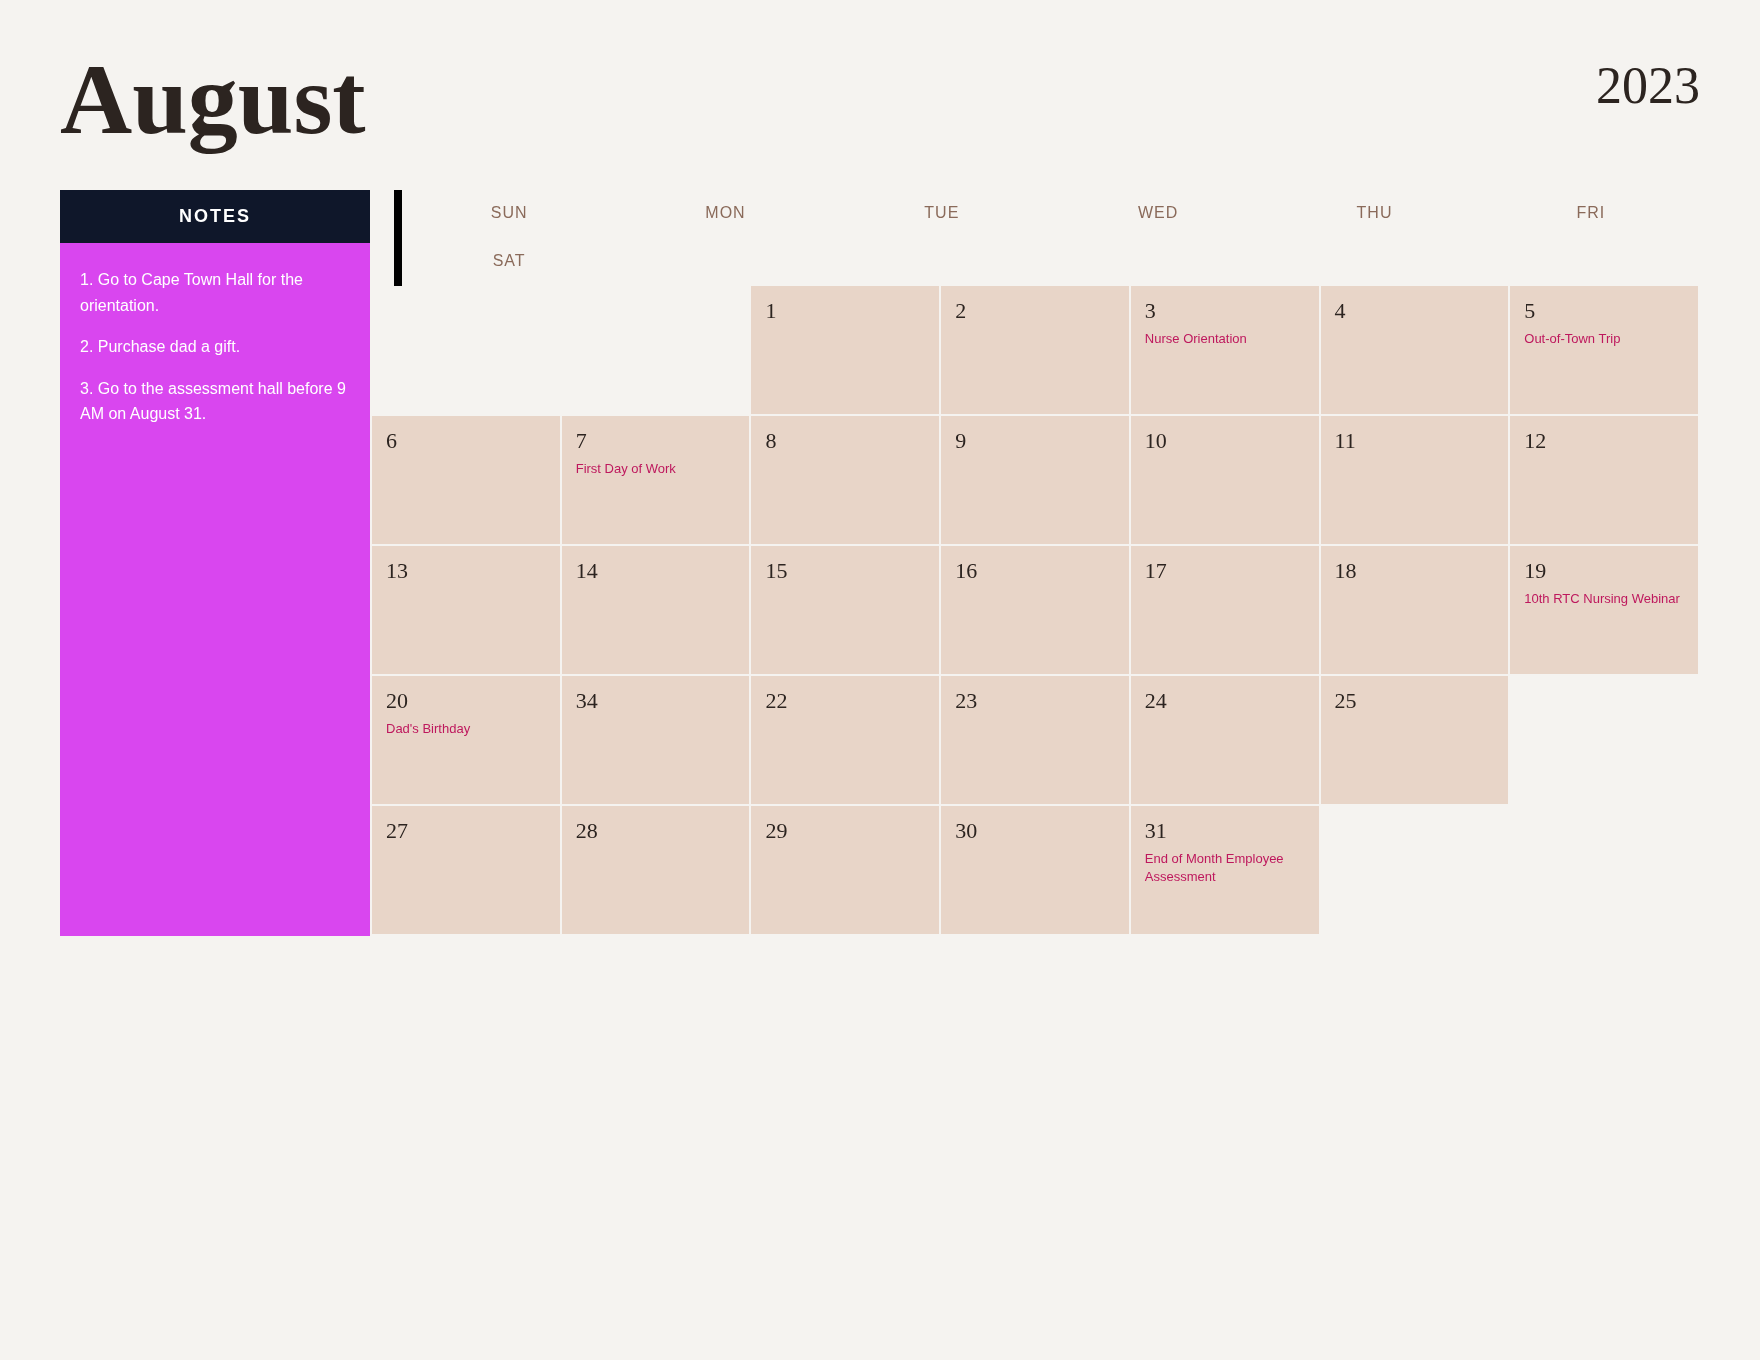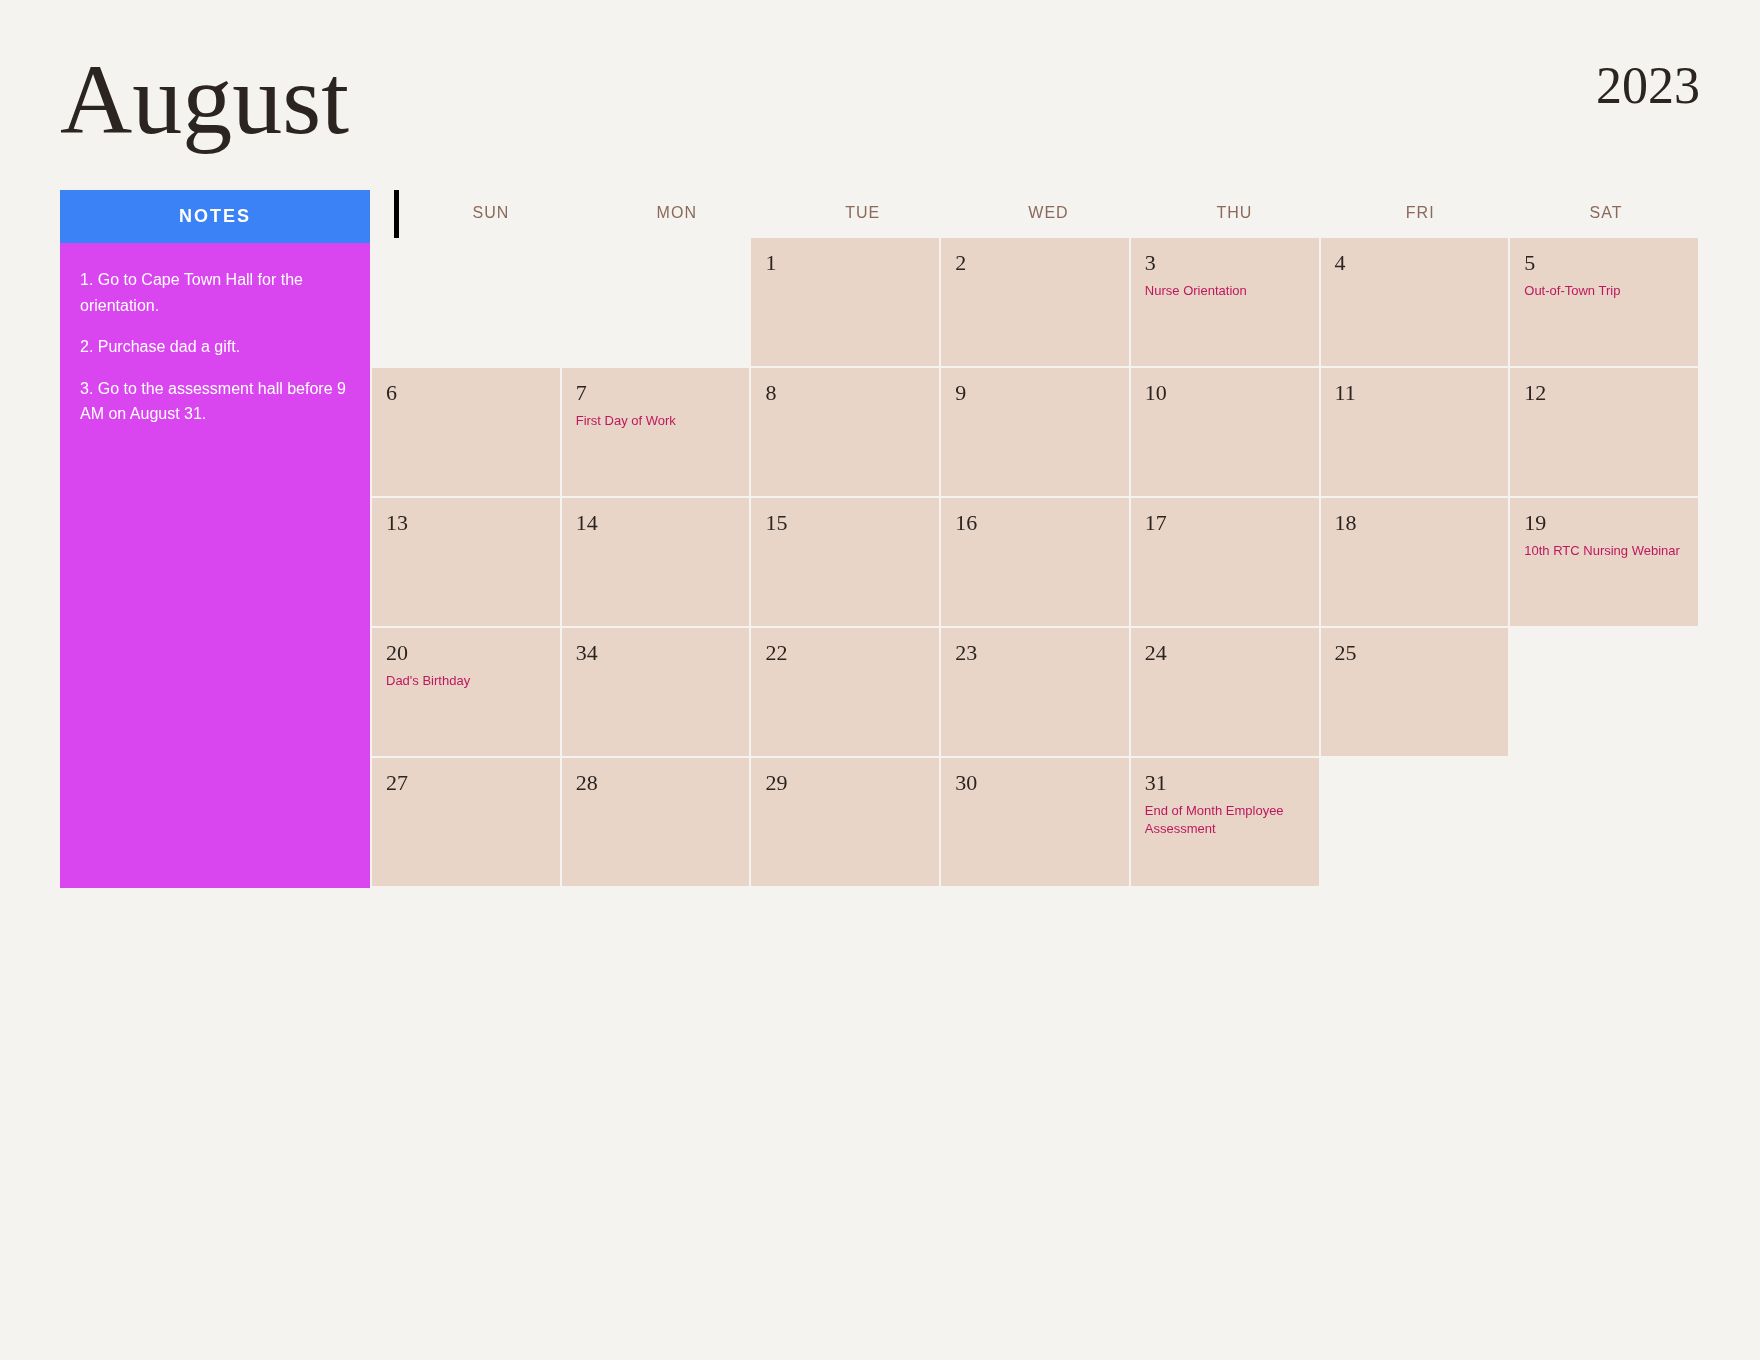--- a/index.html
+++ b/index.html
@@ -14,21 +14,21 @@
 
     .header {
       display: flex;
       justify-content: space-between;
       align-items: flex-start;
       margin-bottom: 40px;
     }
 
     .month-title {
       font-size: 100px;
-      font-weight: 400;
+      font-weight: 700;
       color: #2c2420;
       font-family: 'Georgia', serif;
       line-height: 1;
     }
 
     .year-title {
       font-size: 52px;
       font-weight: 400;
       color: #2c2420;
       font-family: 'Georgia', serif;
@@ -43,21 +43,21 @@
     }
 
     .notes-section {
       width: 310px;
       flex-shrink: 0;
       display: flex;
       flex-direction: column;
     }
 
     .notes-header {
-      background-color: #3b82f6;
+      background-color: #0f172a;
       color: white;
       text-align: center;
       padding: 16px 10px;
       font-family: Arial, sans-serif;
       font-weight: 700;
       font-size: 18px;
       letter-spacing: 2px;
     }
 
     .notes-body {
@@ -75,22 +75,22 @@
     }
 
     .calendar-grid {
       flex: 1;
       display: flex;
       flex-direction: column;
     }
 
     .day-headers {
       display: grid;
-      grid-template-columns: repeat(7, 1fr);
-      border-left: 5px solid #000000;
+      grid-template-columns: repeat(6, 1fr);
+      border-left: 8px solid #000000;
       margin-left: 24px;
     }
 
     .day-header {
       text-align: center;
       padding: 14px 0;
       font-family: Arial, sans-serif;
       font-size: 16px;
       font-weight: 400;
       color: #8a6a5a;

